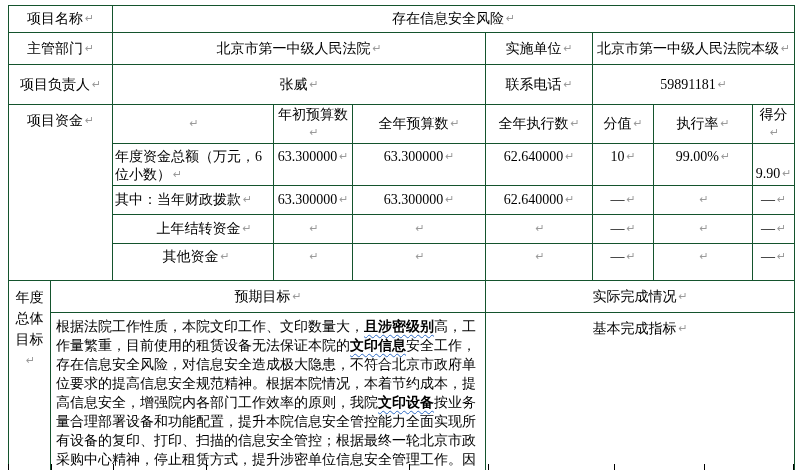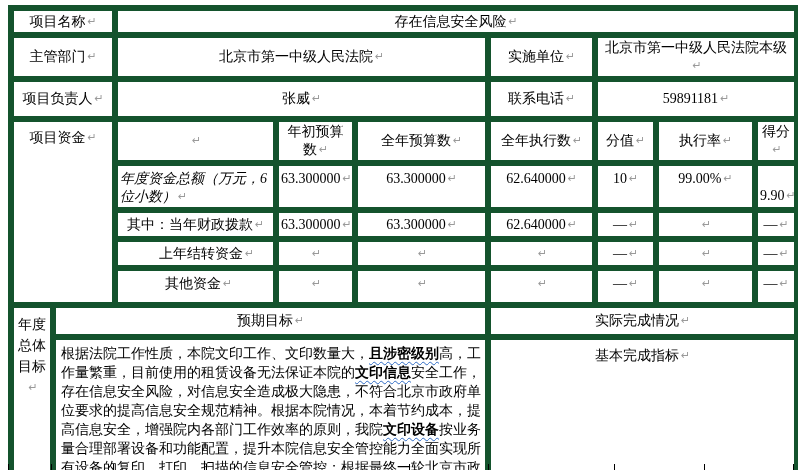--- a/index.html
+++ b/index.html
@@ -6,29 +6,29 @@
   body{
     width:798px;height:470px;position:relative;background:#ffffff;
     font-family:"Liberation Serif","DejaVu Serif",serif;color:#000;
     overflow:hidden;
   }
   table.doc{
     position:absolute;left:8px;top:5px;width:786px;
     border-collapse:collapse;table-layout:fixed;
   }
   td{
-    border:6px solid #14532d;padding:1px 2px;font-size:14px;
+    border:1px solid #14532d;padding:1px 2px;font-size:14px;
     text-align:center;vertical-align:middle;overflow:hidden;line-height:18px;
   }
   .pm{ 
     color:#9a9a9a;font-size:11px;font-family:"DejaVu Sans",sans-serif;
     padding-left:2px;vertical-align:1px;
   }
-  .t-left{text-align:left;font-style:italic;}
-  .t-right{text-align:center;}
+  .t-left{text-align:left;}
+  .t-right{text-align:left;}
   .v-top{vertical-align:top;padding-top:4px;}
   .v-bottom{vertical-align:bottom;padding-bottom:2px;}
   .sec-label{vertical-align:top;padding-top:6px;line-height:20px;}
   .goal-label{vertical-align:top;padding-top:6px;line-height:21px;}
   .para{
     text-align:left;vertical-align:top;padding:4px 4px 2px 5px;
     line-height:19px;font-size:14px;
   }
   .actual-cell{vertical-align:top;padding-top:7px;}
   .squiggle{

